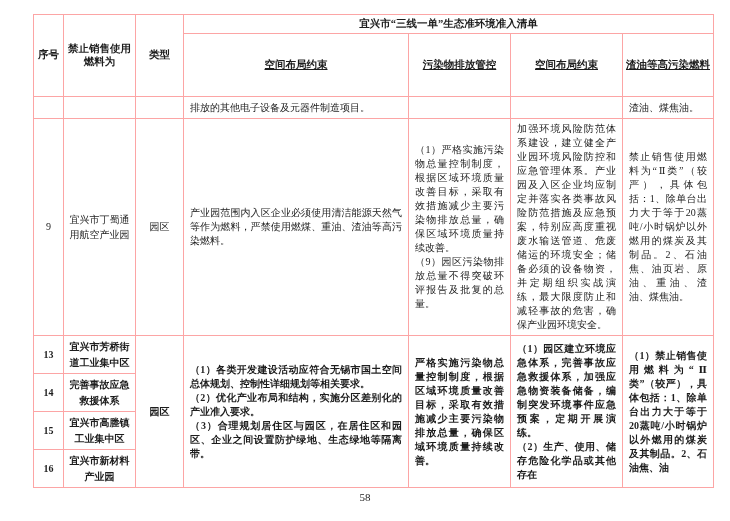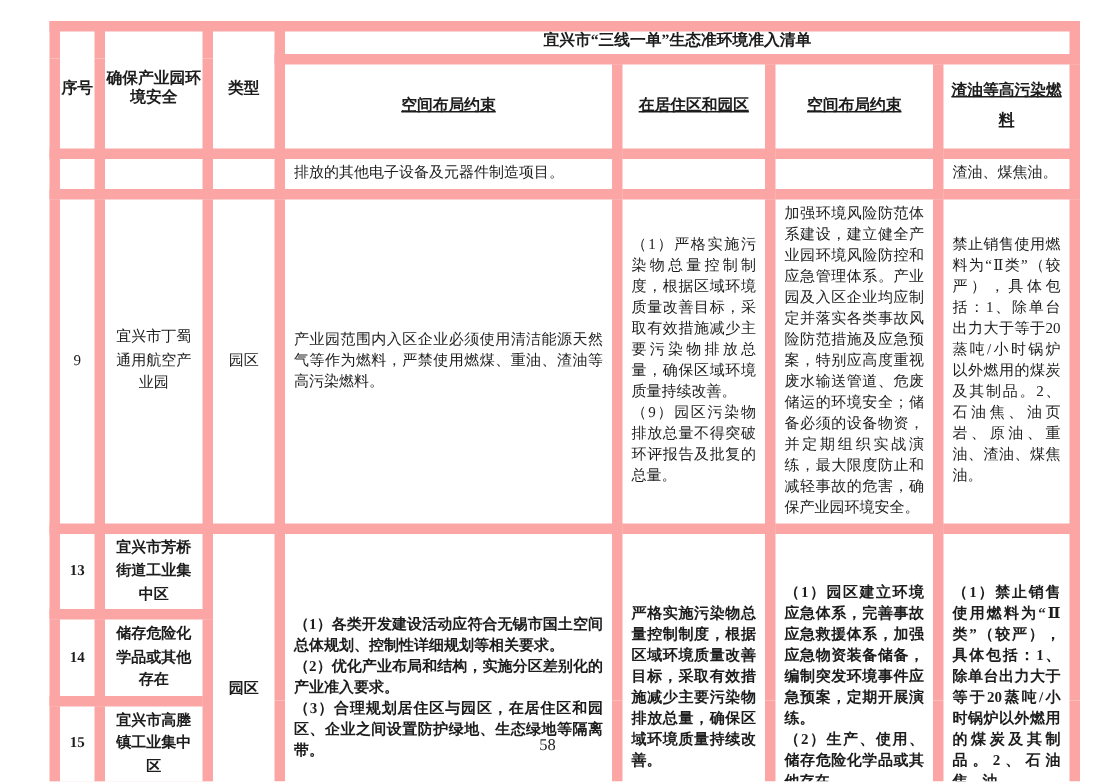--- a/index.html
+++ b/index.html
@@ -1,19 +1,19 @@
 <!DOCTYPE html>
 <html><head>
 <meta charset="utf-8">
 <style>
   html,body{margin:0;padding:0;background:#ffffff;}
   body{width:730px;height:521px;font-family:"Liberation Serif","DejaVu Serif",serif;color:#1d1d1d;}
   .page{position:relative;width:730px;height:521px;background:#fff;overflow:hidden;}
   table.doc-table{position:absolute;left:33px;top:14px;width:680px;border-collapse:collapse;table-layout:fixed;}
-  td,th{border:7px solid #fca5a5;padding:2px 5px;font-size:10px;vertical-align:middle;overflow:hidden;box-sizing:border-box;}
+  td,th{border:1px solid #fca5a5;padding:2px 5px;font-size:10px;vertical-align:middle;overflow:hidden;box-sizing:border-box;}
   th{font-weight:bold;font-size:10.5px;text-align:center;line-height:1.9;padding:1px 3px;}
   .r-title{height:19px;}
   .r-title th{line-height:1.2;padding:1px;}
   .r-subhead{height:63px;text-decoration:underline;}
   .r-cont{height:22px;}
   .r-12{height:217px;}
   .r-g{height:38px;font-weight:bold;}
   .c-center{text-align:center;line-height:1.55;}
   .c-text{text-align:justify;white-space:pre-line;line-height:14px;padding:3px 6px;}
   .pagenum{position:absolute;left:0;right:0;top:491px;text-align:center;font-size:11px;color:#1d1d1d;}
@@ -28,27 +28,27 @@
       <col style="width:72px">
       <col style="width:48px">
       <col style="width:225px">
       <col style="width:102px">
       <col style="width:112px">
       <col style="width:91px">
     </colgroup>
     <tbody>
       <tr class="r-title">
         <th rowspan="2">序号</th>
-        <th rowspan="2">确保产业园环境安全</th>
+        <th rowspan="2">禁止销售使用燃料为</th>
         <th rowspan="2">类型</th>
         <th colspan="4">宜兴市“三线一单”生态准环境准入清单</th>
       </tr>
       <tr class="r-subhead">
         <th>空间布局约束</th>
-        <th>在居住区和园区</th>
+        <th>污染物排放管控</th>
         <th>空间布局约束</th>
         <th>渣油等高污染燃料</th>
       </tr>
 
       <tr class="r-cont">
         <td class="c-center"></td>
         <td class="c-center"></td>
         <td class="c-center"></td>
         <td class="c-text">排放的其他电子设备及元器件制造项目。</td>
         <td class="c-text"></td>
@@ -74,21 +74,21 @@
         <td class="c-text" rowspan="4">（1）各类开发建设活动应符合无锡市国土空间总体规划、控制性详细规划等相关要求。
 （2）优化产业布局和结构，实施分区差别化的产业准入要求。
 （3）合理规划居住区与园区，在居住区和园区、企业之间设置防护绿地、生态绿地等隔离带。</td>
         <td class="c-text" rowspan="4">严格实施污染物总量控制制度，根据区域环境质量改善目标，采取有效措施减少主要污染物排放总量，确保区域环境质量持续改善。</td>
         <td class="c-text" rowspan="4">（1）园区建立环境应急体系，完善事故应急救援体系，加强应急物资装备储备，编制突发环境事件应急预案，定期开展演练。
 （2）生产、使用、储存危险化学品或其他存在</td>
         <td class="c-text" rowspan="4">（1）禁止销售使用燃料为“Ⅱ类”（较严），具体包括：1、除单台出力大于等于20蒸吨/小时锅炉以外燃用的煤炭及其制品。2、石油焦、油</td>
       </tr>
       <tr class="r-g">
         <td class="c-center">14</td>
-        <td class="c-center">储存危险化学品或其他存在</td>
+        <td class="c-center">完善事故应急救援体系</td>
       </tr>
       <tr class="r-g">
         <td class="c-center">15</td>
         <td class="c-center">宜兴市高塍镇工业集中区</td>
       </tr>
       <tr class="r-g">
         <td class="c-center">16</td>
         <td class="c-center">宜兴市新材料产业园</td>
       </tr>
     </tbody>

